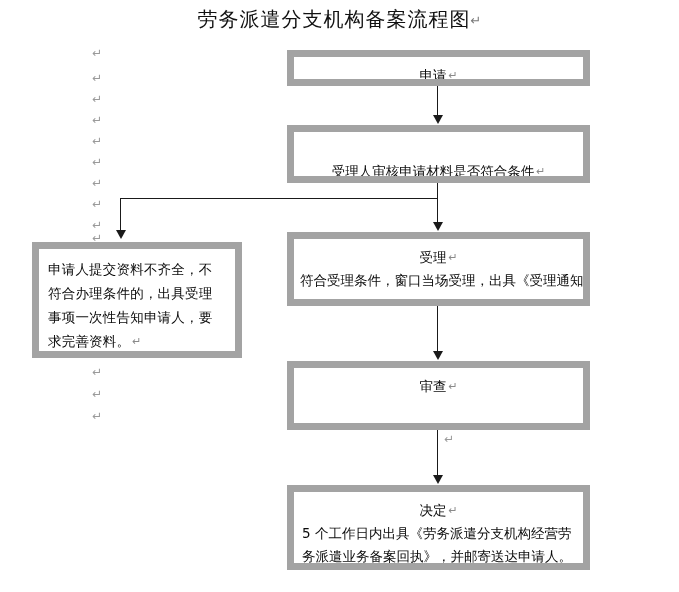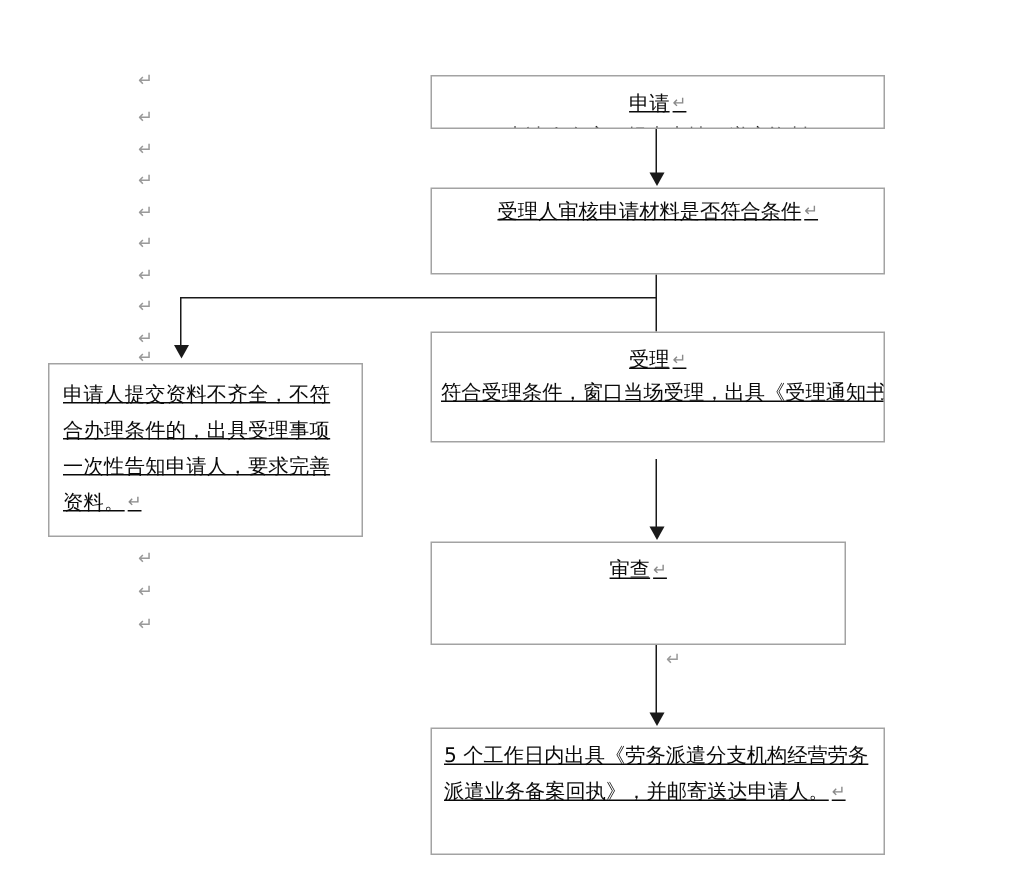--- a/index.html
+++ b/index.html
@@ -32,27 +32,26 @@
   }
   .title .pilcrow {
     font-size: 13px;
     color: #7a7a7a;
     vertical-align: middle;
     letter-spacing: 0;
   }
   .node {
     position: absolute;
     box-sizing: border-box;
-    border: 1px solid #a3a3a3;
+    border: 7px solid #a3a3a3;
     background: #ffffff;
     font-size: 13.5px;
     line-height: 22px;
     color: #0a0a0a;
     overflow: hidden;
-    text-decoration: underline;
   }
   .node .head {
     display: block;
     text-align: center;
     white-space: nowrap;
   }
   .node .body {
     display: block;
     text-align: center;
     white-space: nowrap;
@@ -109,20 +108,23 @@
     border-left: 5px solid transparent;
     border-right: 5px solid transparent;
     border-top: 9px solid #1a1a1a;
   }
 </style>
 </head>
 <body>
 
 <div id="page">
 
+  <div class="title">
+    <span>劳务派遣分支机构备案流程图</span><span class="pilcrow">↵</span>
+  </div>
 
   <span class="mark" style="left:92px; top:47px;">↵</span>
   <span class="mark" style="left:92px; top:72px;">↵</span>
   <span class="mark" style="left:92px; top:93px;">↵</span>
   <span class="mark" style="left:92px; top:114px;">↵</span>
   <span class="mark" style="left:92px; top:135px;">↵</span>
   <span class="mark" style="left:92px; top:156px;">↵</span>
   <span class="mark" style="left:92px; top:177px;">↵</span>
   <span class="mark" style="left:92px; top:198px;">↵</span>
   <span class="mark" style="left:92px; top:219px;">↵</span>
@@ -146,34 +148,35 @@
   <div class="arrowhead" style="left:433px; top:351px;"></div>
 
   <div class="vline" style="left:437px; top:430px; height:50px;"></div>
   <div class="arrowhead" style="left:433px; top:475px;"></div>
 
   <div class="node centered" style="left:287px; top:50px; width:303px; height:36px;">
     <span class="head"><span>申请</span><span class="pc">↵</span></span>
     <span class="body"><span>申请人在窗口提出申情，递交资料</span></span>
   </div>
 
-  <div class="node centered" style="left:287px; top:125px; width:303px; height:58px; padding-top:4px;">
+  <div class="node centered" style="left:287px; top:125px; width:303px; height:58px; padding-top:28px;">
     <span class="body"><span>受理人审核申请材料是否符合条件</span><span class="pc">↵</span></span>
   </div>
 
   <div class="node left-node" style="left:32px; top:242px; width:210px; height:116px;">
     <span class="body"><span>申请人提交资料不齐全，不符合办理条件的，出具受理事项一次性告知申请人，要求完善资料。</span><span class="pc">↵</span></span>
   </div>
 
-  <div class="node centered" style="left:287px; top:221px; width:303px; height:74px;">
+  <div class="node centered" style="left:287px; top:232px; width:303px; height:74px;">
     <span class="head"><span>受理</span><span class="pc">↵</span></span>
     <span class="body"><span>符合受理条件，窗口当场受理，出具《受理通知书》</span></span>
   </div>
 
-  <div class="node centered" style="left:287px; top:361px; width:277px; height:69px;">
+  <div class="node centered" style="left:287px; top:361px; width:303px; height:69px;">
     <span class="head"><span>审查</span><span class="pc">↵</span></span>
   </div>
 
   <div class="node centered decide" style="left:287px; top:485px; width:303px; height:85px;">
+    <span class="head"><span>决定</span><span class="pc">↵</span></span>
     <span class="body"><span>5 个工作日内出具《劳务派遣分支机构经营劳务派遣业务备案回执》，并邮寄送达申请人。</span><span class="pc">↵</span></span>
   </div>
 
 </div>
 
 </body></html>

